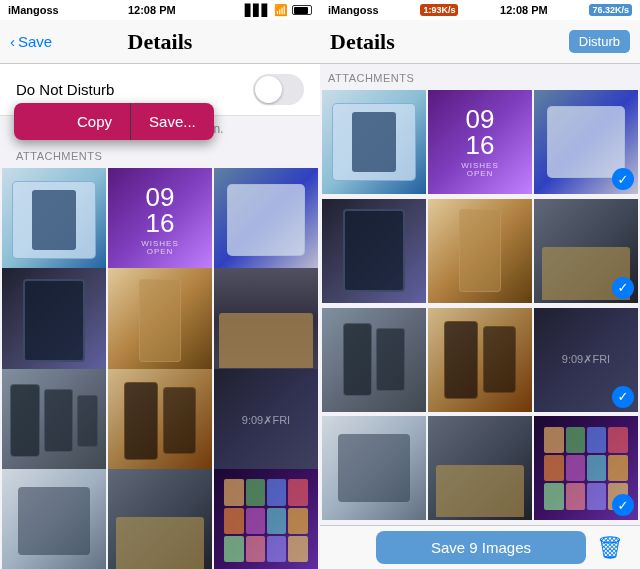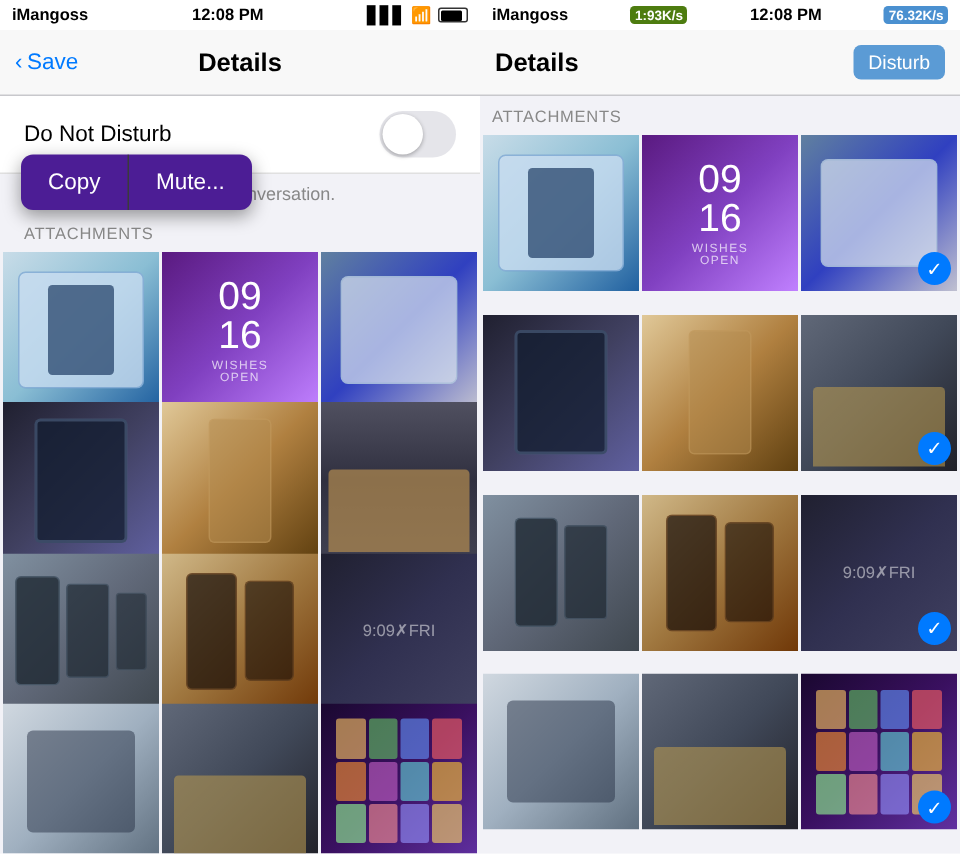--- a/index.html
+++ b/index.html
@@ -22,23 +22,24 @@
       display: flex;
       align-items: center;
       padding: 0 10px;
       position: relative;
     }
 
     .nav-bar-title {
       position: absolute;
       left: 50%;
       transform: translateX(-50%);
-      font-size: 17px;
+      font-size: 22px;
       font-weight: 600;
       color: #000;
+      font-family: Liberation Serif, serif;
     }
 
     .back-btn {
       background: none;
       border: none;
       color: #007aff;
       font-size: 15px;
       display: flex;
       align-items: center;
       cursor: pointer;
@@ -99,25 +100,26 @@
       font-size: 12px;
       color: #888;
       padding: 6px 16px;
     }
 
     .context-menu {
       position: absolute;
       top: 103px;
       left: 14px;
       display: flex;
-      background: #4c1d95;
+      background: #be185d;
       border-radius: 8px;
       overflow: hidden;
       z-index: 10;
       box-shadow: 0 4px 12px rgba(0,0,0,0.4);
+      padding-left: 45px;
     }
 
     .context-btn {
       color: #fff;
       background: none;
       border: none;
       border-right: 1px solid #3a3a3c;
       padding: 10px 18px;
       font-size: 15px;
       cursor: pointer;
@@ -273,21 +275,21 @@
     .c6 { background: linear-gradient(135deg, #304050 0%, #608090 50%, #a0c0d0 100%); }
     .c7 { background: linear-gradient(135deg, #c0d0c0 0%, #809080 50%, #405040 100%); }
     .c8 { background: linear-gradient(135deg, #d0b090 0%, #c09060 50%, #a06030 100%); }
     .c9 { background: linear-gradient(135deg, #303040 0%, #505070 50%, #8080a0 100%); }
     .c10 { background: linear-gradient(135deg, #d0d0e0 0%, #a0a0c0 50%, #606080 100%); }
     .c11 { background: linear-gradient(135deg, #8a9aaa 0%, #607080 50%, #304050 100%); }
     .c12 { background: linear-gradient(135deg, #3a1a60 0%, #6030a0 50%, #9060d0 100%); }
 
     .speed-badge {
       font-size: 9px;
-      background: #4d7c0f;
+      background: #c2410c;
       color: #fff;
       border-radius: 3px;
       padding: 1px 3px;
     }
 
     .battery-bar {
       width: 20px;
       height: 10px;
       border: 1px solid #333;
       border-radius: 2px;
@@ -351,21 +353,21 @@
     <span class="dnd-label">Do Not Disturb</span>
     <div class="toggle">
       <div class="toggle-knob"></div>
     </div>
   </div>
 
   <div class="mute-text">Mute notifications for this conversation.</div>
 
   <div class="context-menu">
     <button class="context-btn">Copy</button>
-    <button class="context-btn">Mute...</button>
+    <button class="context-btn">Save...</button>
   </div>
 
   <div class="attachments-label">ATTACHMENTS</div>
 
   <div class="photo-grid">
 
     <div class="photo-cell c1">
       <div style="width:100%;height:100%;display:flex;align-items:center;justify-content:center;">
         <div style="width:80%;height:75%;background:rgba(200,220,240,0.8);border-radius:5px;border:1px solid rgba(100,150,200,0.6);display:flex;align-items:center;justify-content:center;">
           <div style="width:55%;height:80%;background:rgba(30,60,100,0.7);border-radius:3px;"></div>
@@ -552,13 +554,18 @@
           <div style="background:rgba(150,255,150,0.6);border-radius:2px;"></div>
           <div style="background:rgba(255,150,150,0.6);border-radius:2px;"></div>
           <div style="background:rgba(150,150,255,0.6);border-radius:2px;"></div>
           <div style="background:rgba(255,220,100,0.6);border-radius:2px;"></div>
         </div>
       </div>
       <div class="check-badge">✓</div>
     </div>
   </div>
 
+  <div class="save-bar">
+    <span style="width:30px;"></span>
+    <button class="save-btn">Save 9 Images</button>
+    <button class="trash-icon">🗑</button>
+  </div>
 </div>
 
 </body></html>

